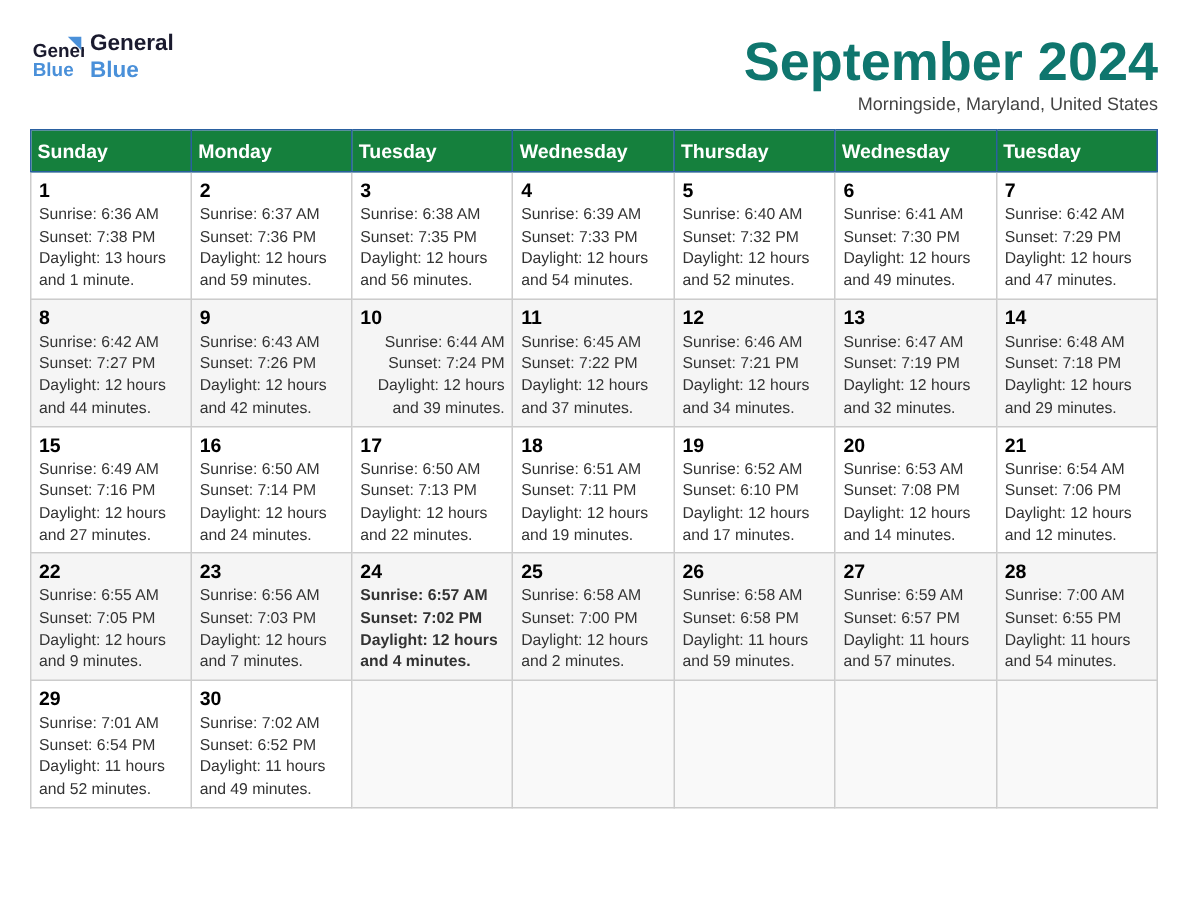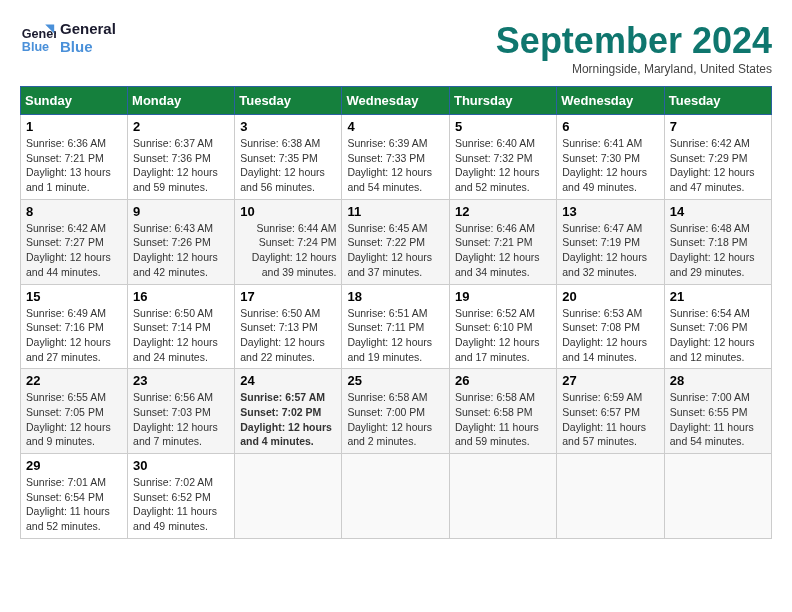--- a/index.html
+++ b/index.html
@@ -108,21 +108,21 @@
         <th>Thursday</th>
         <th>Wednesday</th>
         <th>Tuesday</th>
       </tr>
   </thead>
   <tbody id="calendar-body">
       <tr>
         <td>
           <span class="day-num">1</span>
           <div class="day-info" style="white-space: pre-line;">Sunrise: 6:36 AM
-Sunset: 7:21 PM
+Sunset: 7:38 PM
 Daylight: 13 hours
 and 1 minute.</div>
         </td>
         <td>
           <span class="day-num">2</span>
           <div class="day-info" style="white-space: pre-line;">Sunrise: 6:37 AM
 Sunset: 7:36 PM
 Daylight: 12 hours
 and 59 minutes.</div>
         </td>

